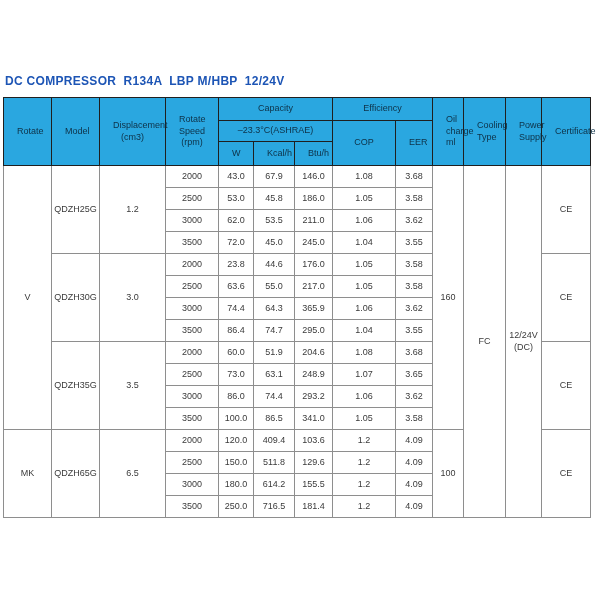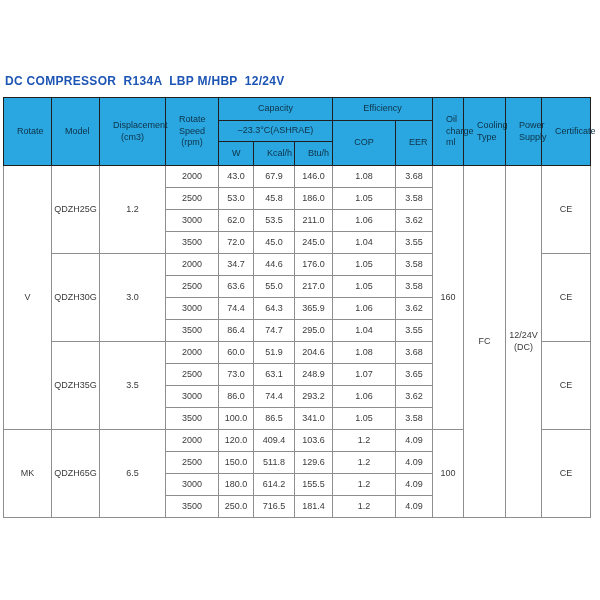--- a/index.html
+++ b/index.html
@@ -156,21 +156,21 @@
       <td>45.0</td>
       <td>245.0</td>
       <td>1.04</td>
       <td>3.55</td>
     </tr>
 
     <tr class="r">
       <td rowspan="4">QDZH30G</td>
       <td rowspan="4">3.0</td>
       <td>2000</td>
-      <td>34.7</td>
+      <td>23.8</td>
       <td>44.6</td>
       <td>176.0</td>
       <td>1.05</td>
       <td>3.58</td>
       <td rowspan="4">CE</td>
     </tr>
     <tr class="r">
       <td>2500</td>
       <td>63.6</td>
       <td>55.0</td>

